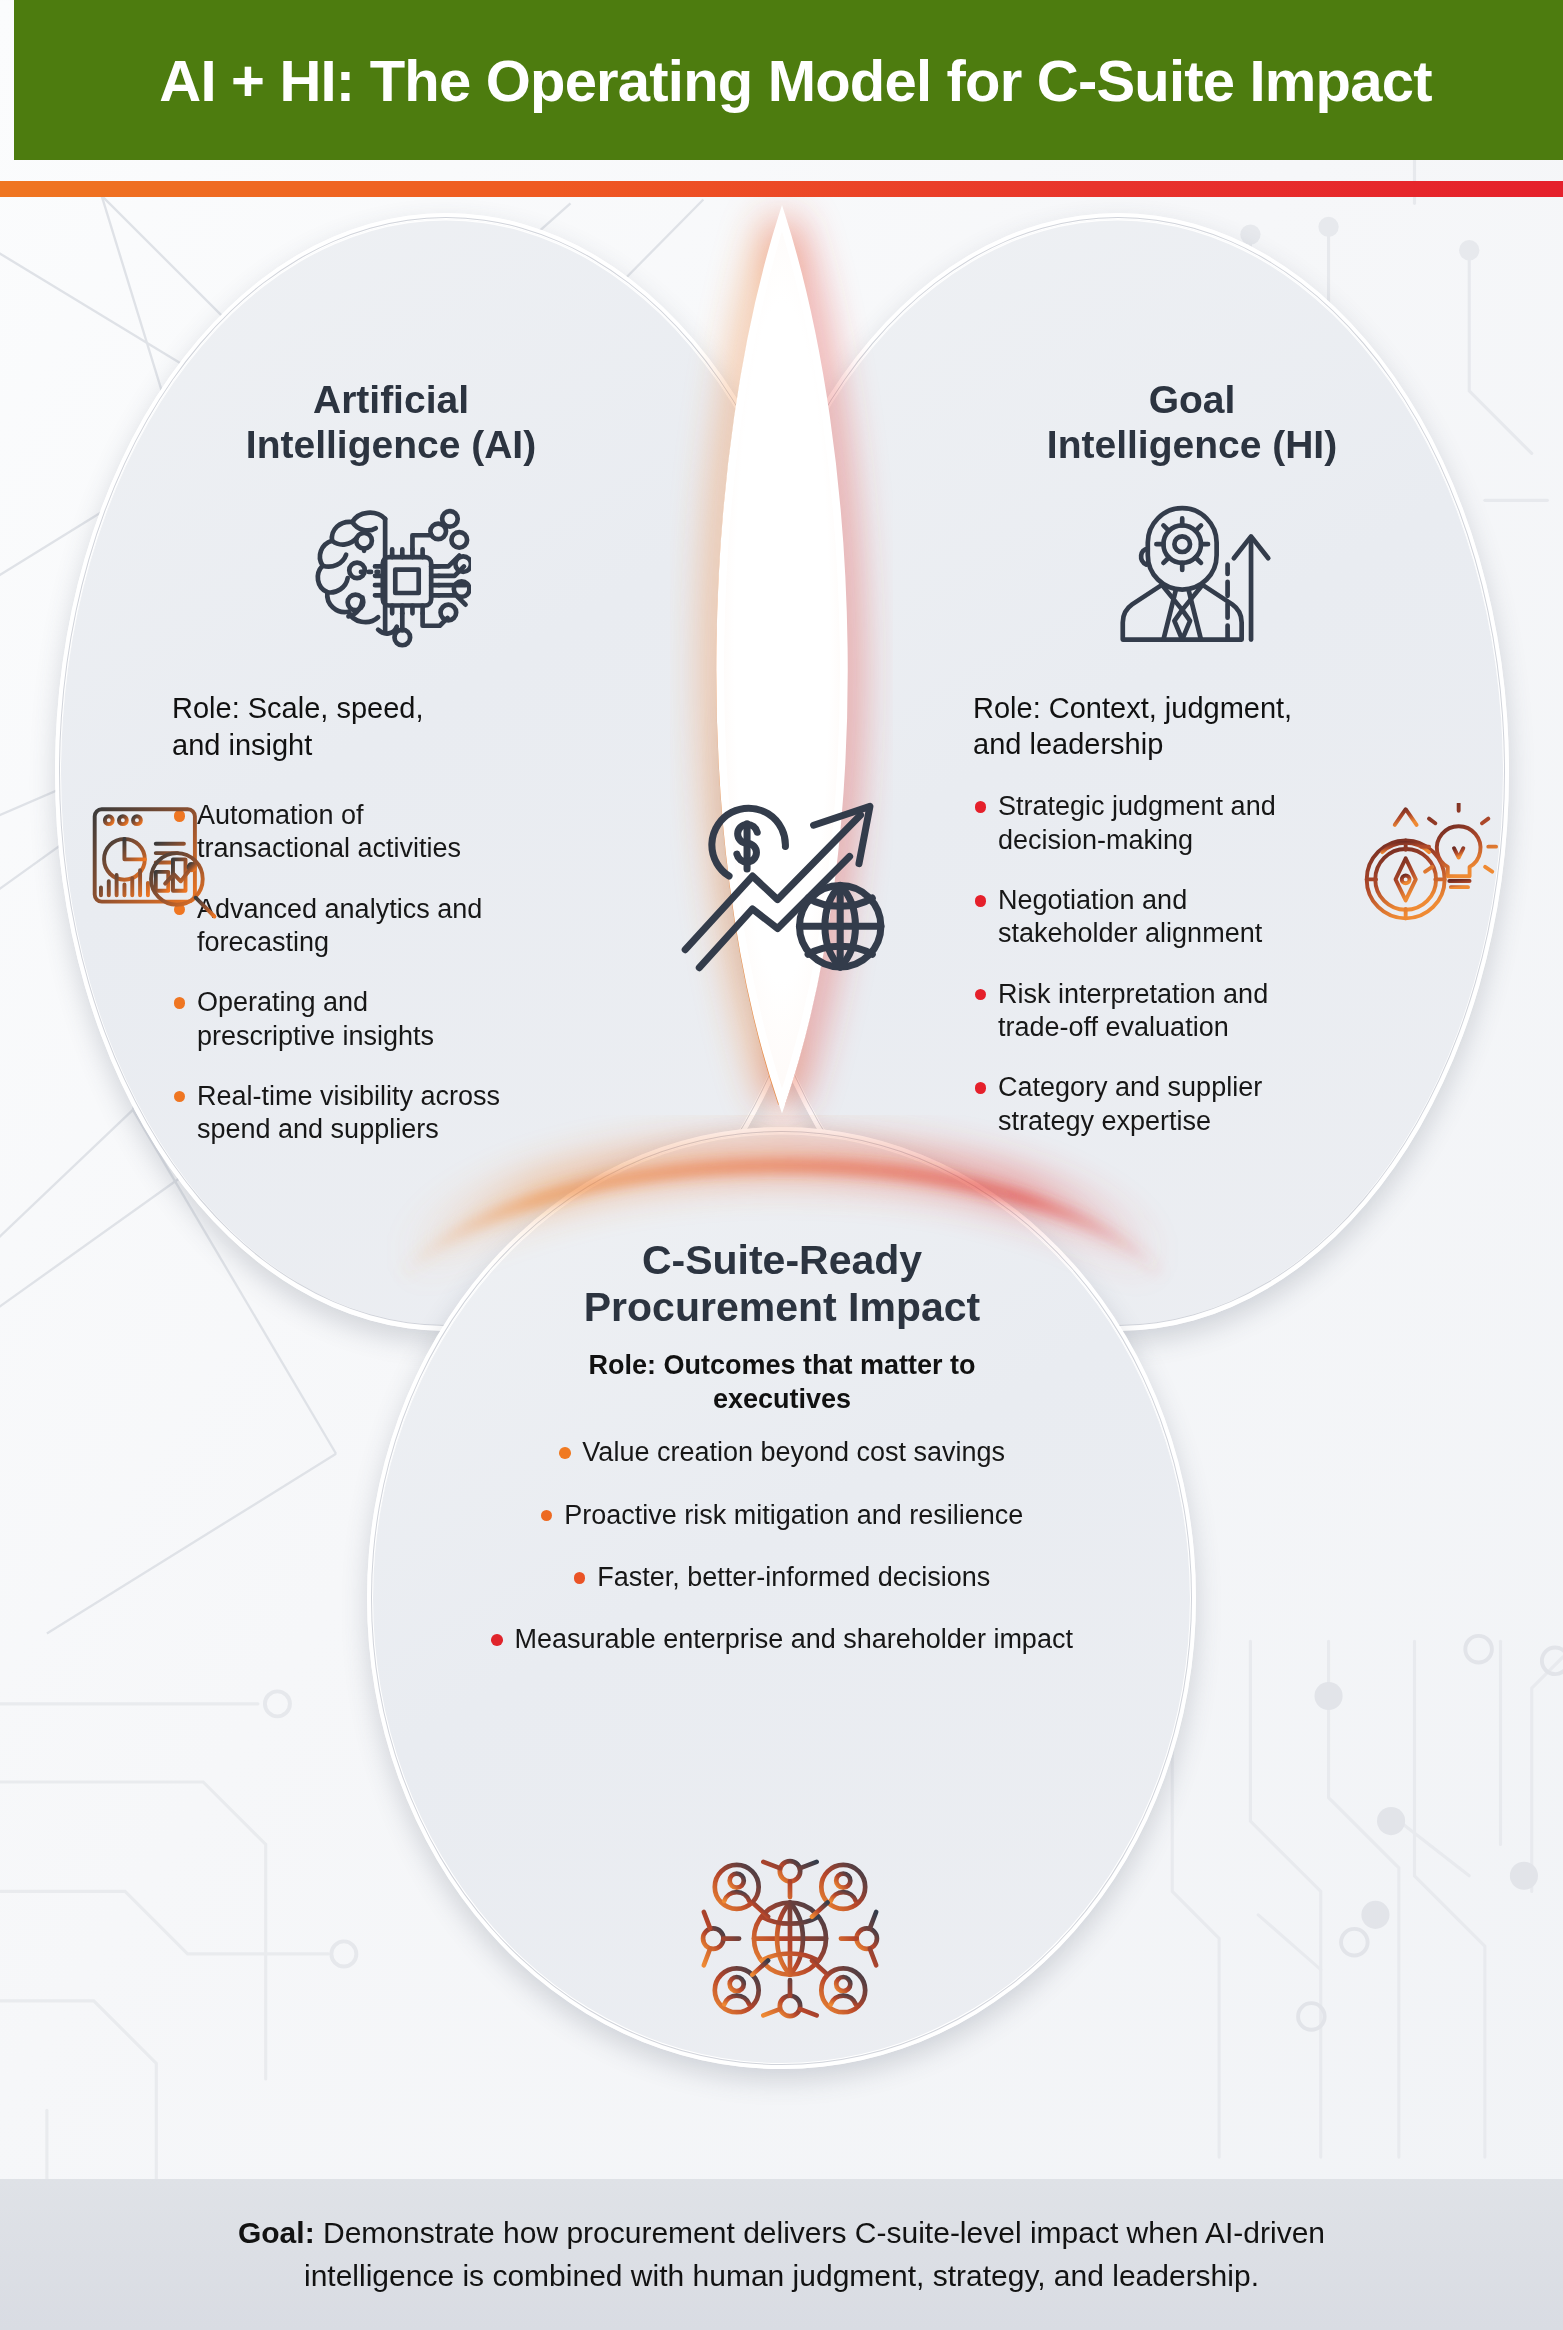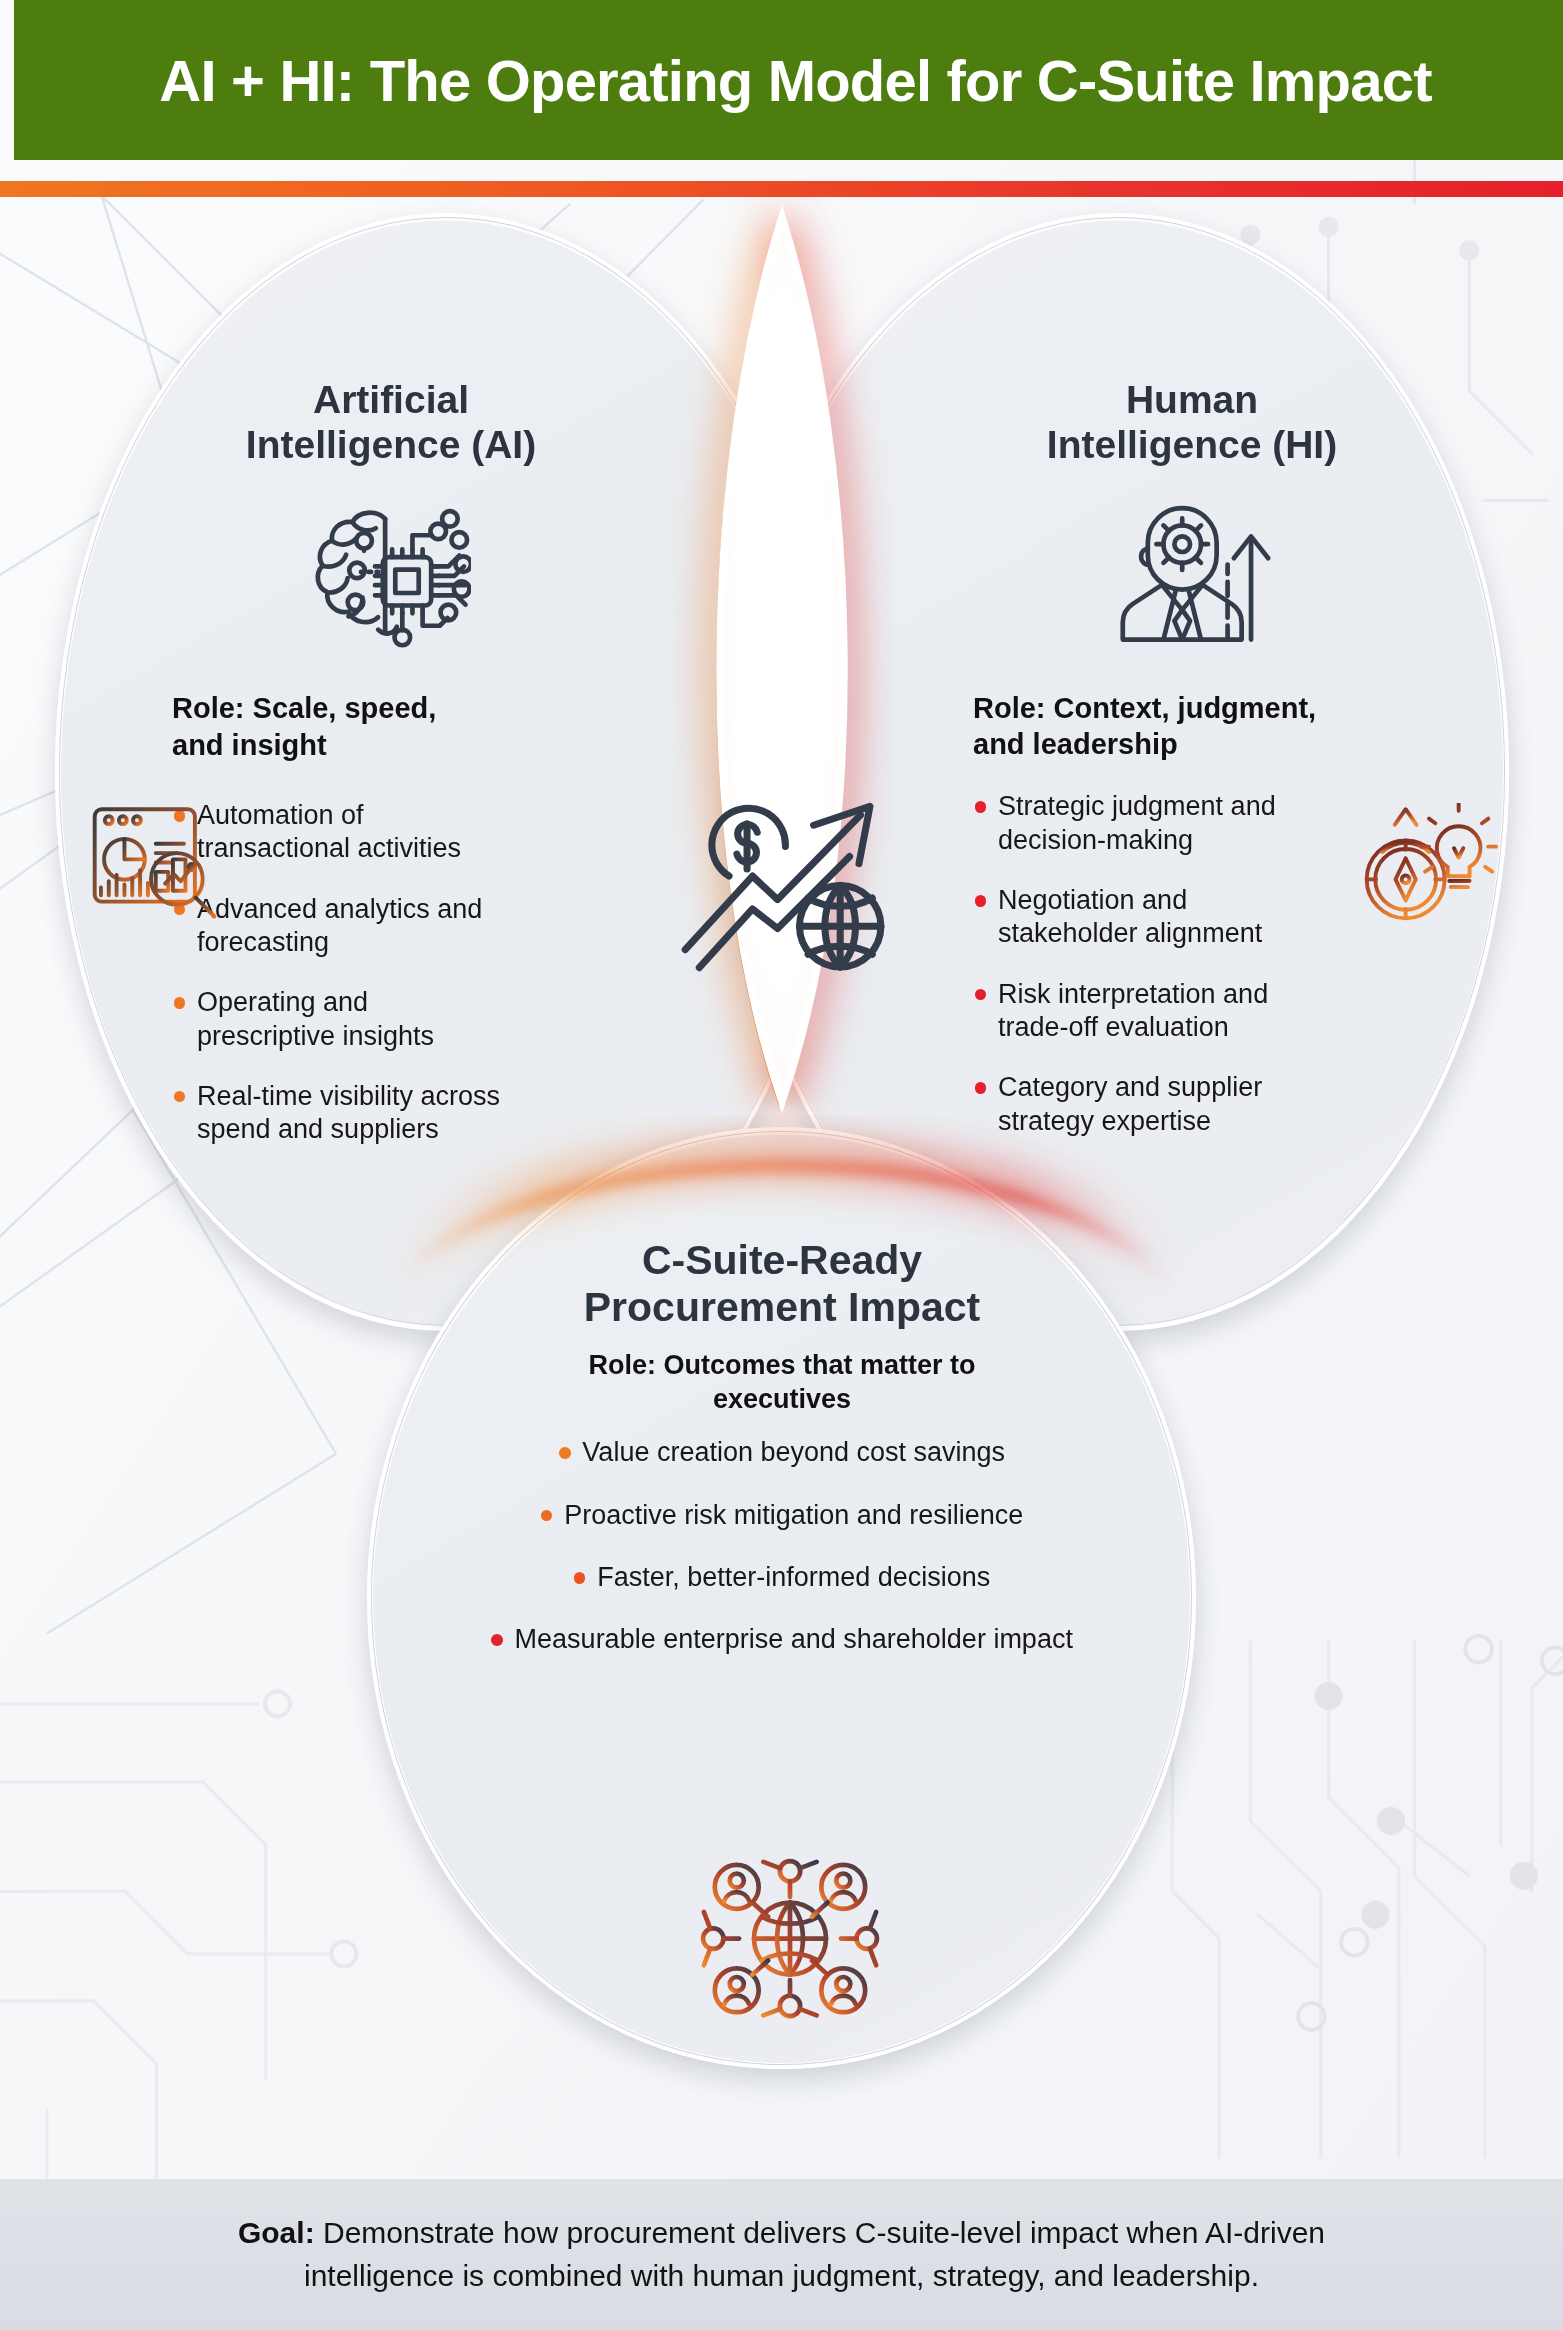--- a/index.html
+++ b/index.html
@@ -69,21 +69,21 @@
   #lens svg{width:100%;height:100%;overflow:visible;}
 
   
   .col{position:absolute; z-index:20;}
 
   .section-title{
     color:#2c3440; font-weight:bold; font-size:39px; line-height:1.16;
     text-align:center;
   }
   .role-line{
-    color:#111111; font-weight:bold; font-size:29px; line-height:1.25;
+    color:#111111; font-weight:normal; font-size:29px; line-height:1.25;
   }
   .bullets{list-style:none;}
   .bullets li{
     position:relative; padding-left:25px;
     color:#171717; font-size:27px; line-height:1.24; margin-bottom:26.6px;
   }
   .bullets li::before{
     content:""; position:absolute; left:1.6px; top:11px;
     width:11.7px; height:11.7px; border-radius:50%;
   }
@@ -390,21 +390,21 @@
           <path d="M135 121 l24 24"></path>
           <path d="M96 103 l11-12 l9 9 l14-18"></path>
           <circle cx="130" cy="82" r="4" fill="url(#gAi)"></circle>
         </g>
       </svg>
     </div>
   </div>
 
   <div class="col" id="col-hi">
     <div class="section-title">
-      <div>Human</div>
+      <div>Goal</div>
       <div>Intelligence (HI)</div>
     </div>
 
     <div id="hi-icon">
       <svg viewBox="0 0 225 205" fill="none" stroke="#333c4b" stroke-width="6" stroke-linecap="round" stroke-linejoin="round">
 
         <path d="M56 66 a44 44 0 0 1 88 0 v16 a44 44 0 0 1 -44 44 a44 44 0 0 1 -44 -44 z"></path>
         <path d="M56 74 c-10 0 -12 16 -2 20"></path>
 
         <circle cx="100" cy="68" r="24"></circle>

